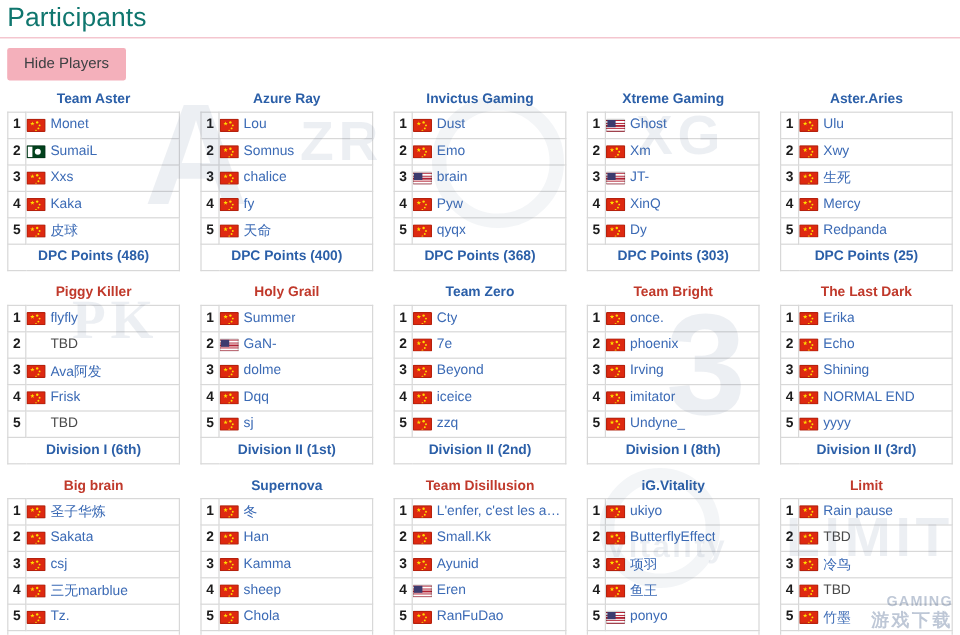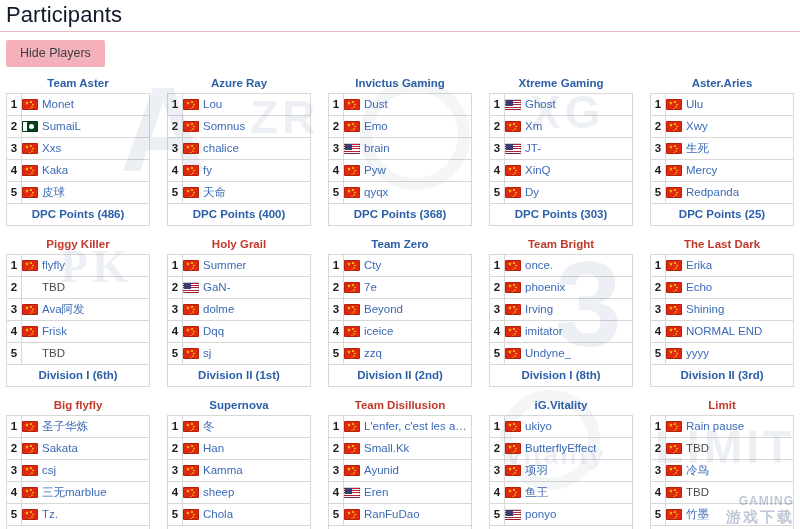--- a/index.html
+++ b/index.html
@@ -9,21 +9,21 @@
     background: #ffffff;
     font-family: "Liberation Sans", "DejaVu Sans", sans-serif;
     overflow: hidden;
   }
   #root { position: relative; width: 800px; height: 529px; overflow: hidden; }
 
   
   .page-title {
     font-size: 22px;
     font-weight: 400;
-    color: #0f172a;
+    color: #0f766e;
     padding: 2px 0 2px 6px;
     margin: 0;
     letter-spacing: .1px;
   }
   .title-rule {
     height: 1px;
     background: #f2b9c4;
     margin: 1px 0 0 0;
   }
 
@@ -780,21 +780,21 @@
                 </span>
               </td>
             </tr>
             <tr class="footer-row">
               <td colspan="2">Division II (3rd)</td>
             </tr>
           </tbody>
         </table>
       </div>
       <div class="card">
-        <div class="card-title t-red">Big flyfly</div>
+        <div class="card-title t-red">Big brain</div>
         <table class="roster">
           <tbody>
             <tr>
               <td class="idx">1</td>
               <td class="player">
                 <span class="pl">
                   <span class="flag cn"></span>
                   <span class="pname">圣子华炼</span>
                 </span>
               </td>

